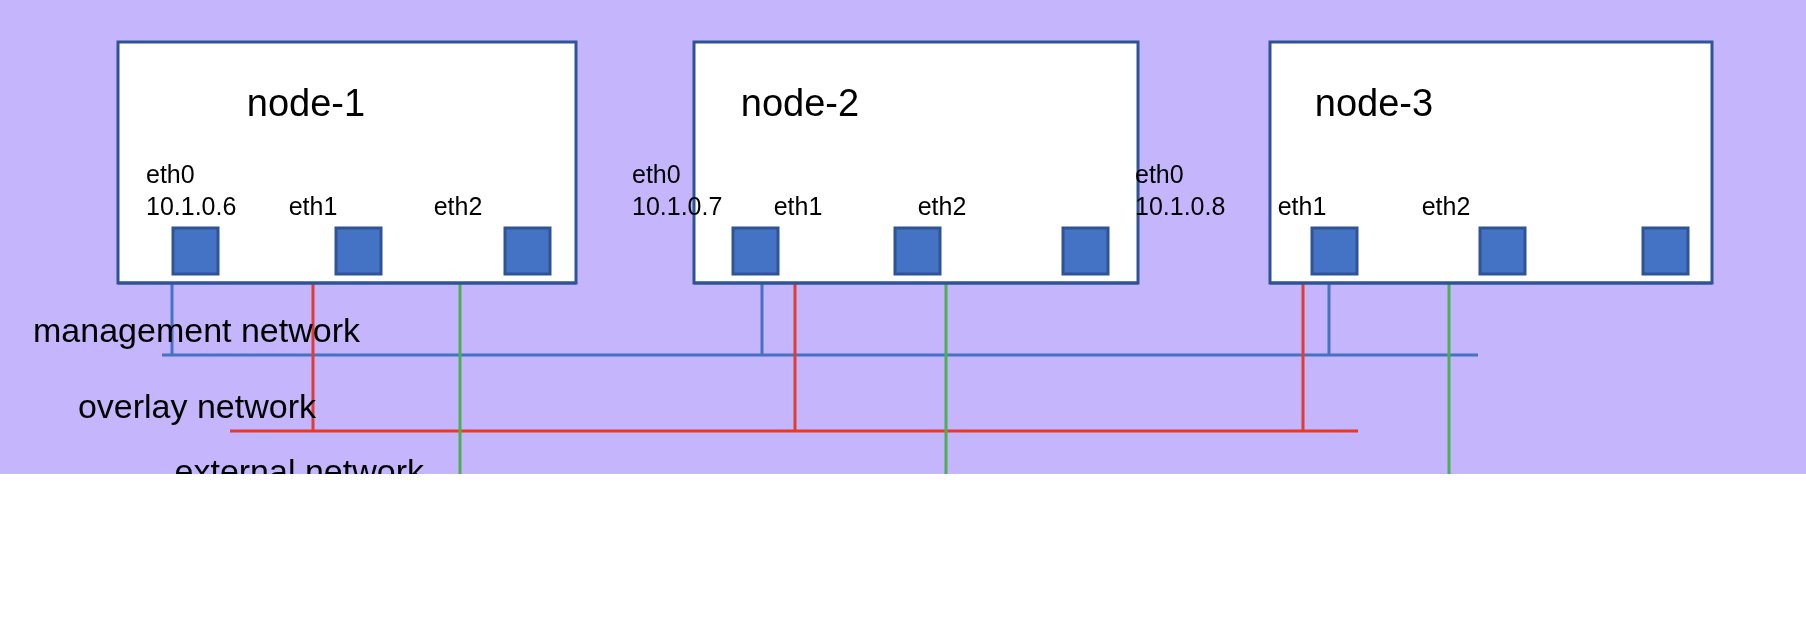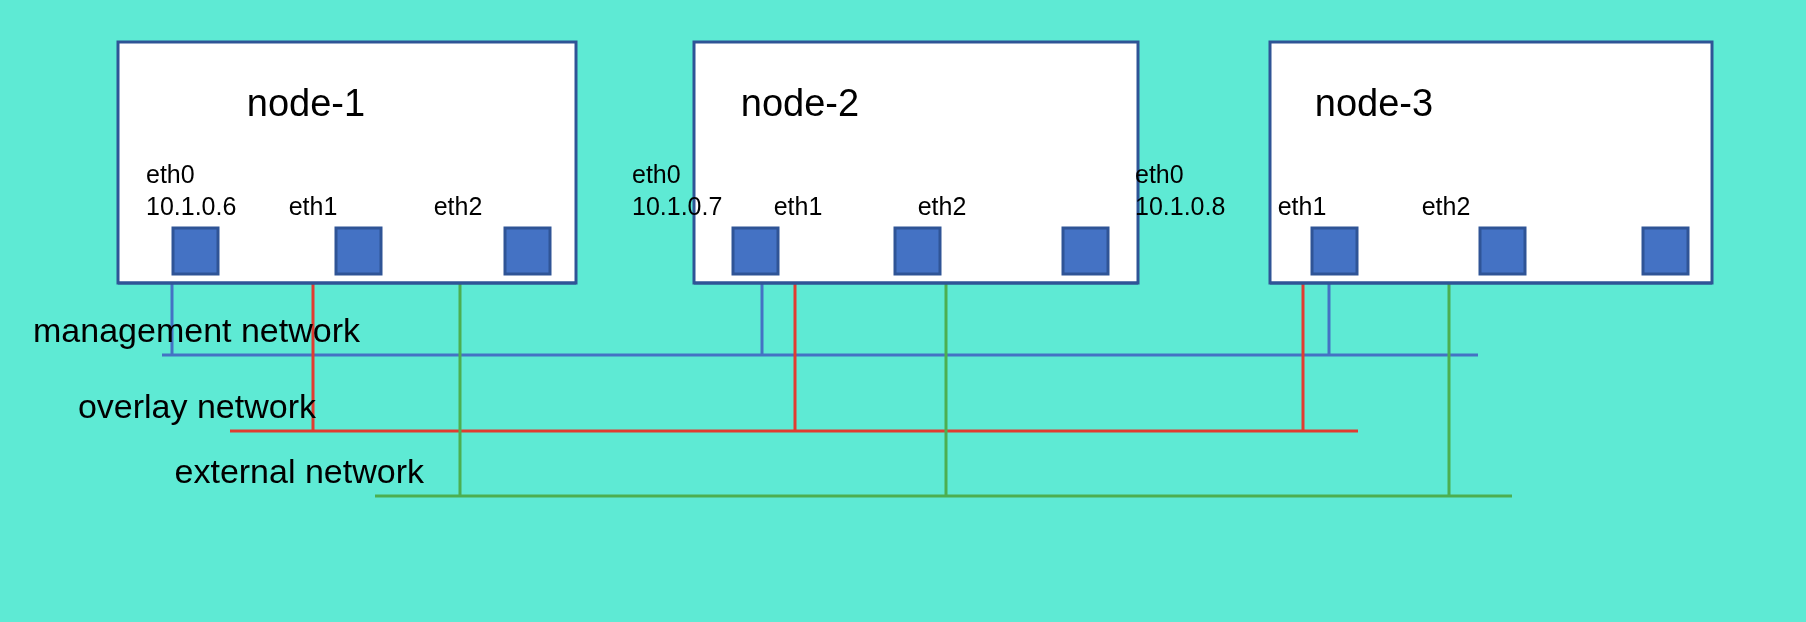--- a/index.html
+++ b/index.html
@@ -7,22 +7,22 @@
     margin: 0;
     padding: 0;
     background: #ffffff;
   }
   body {
     font-family: "Liberation Sans", sans-serif;
   }
   #diagram-root {
     position: relative;
     width: 1806px;
-    height: 622px;
-    background: #5eead4;
+    height: 474px;
+    background: #c4b5fd;
     overflow: hidden;
   }
   svg#topology {
     display: block;
     width: 1806px;
     height: 622px;
   }
   .node-box {
     fill: #ffffff;
     stroke: #2F5496;

